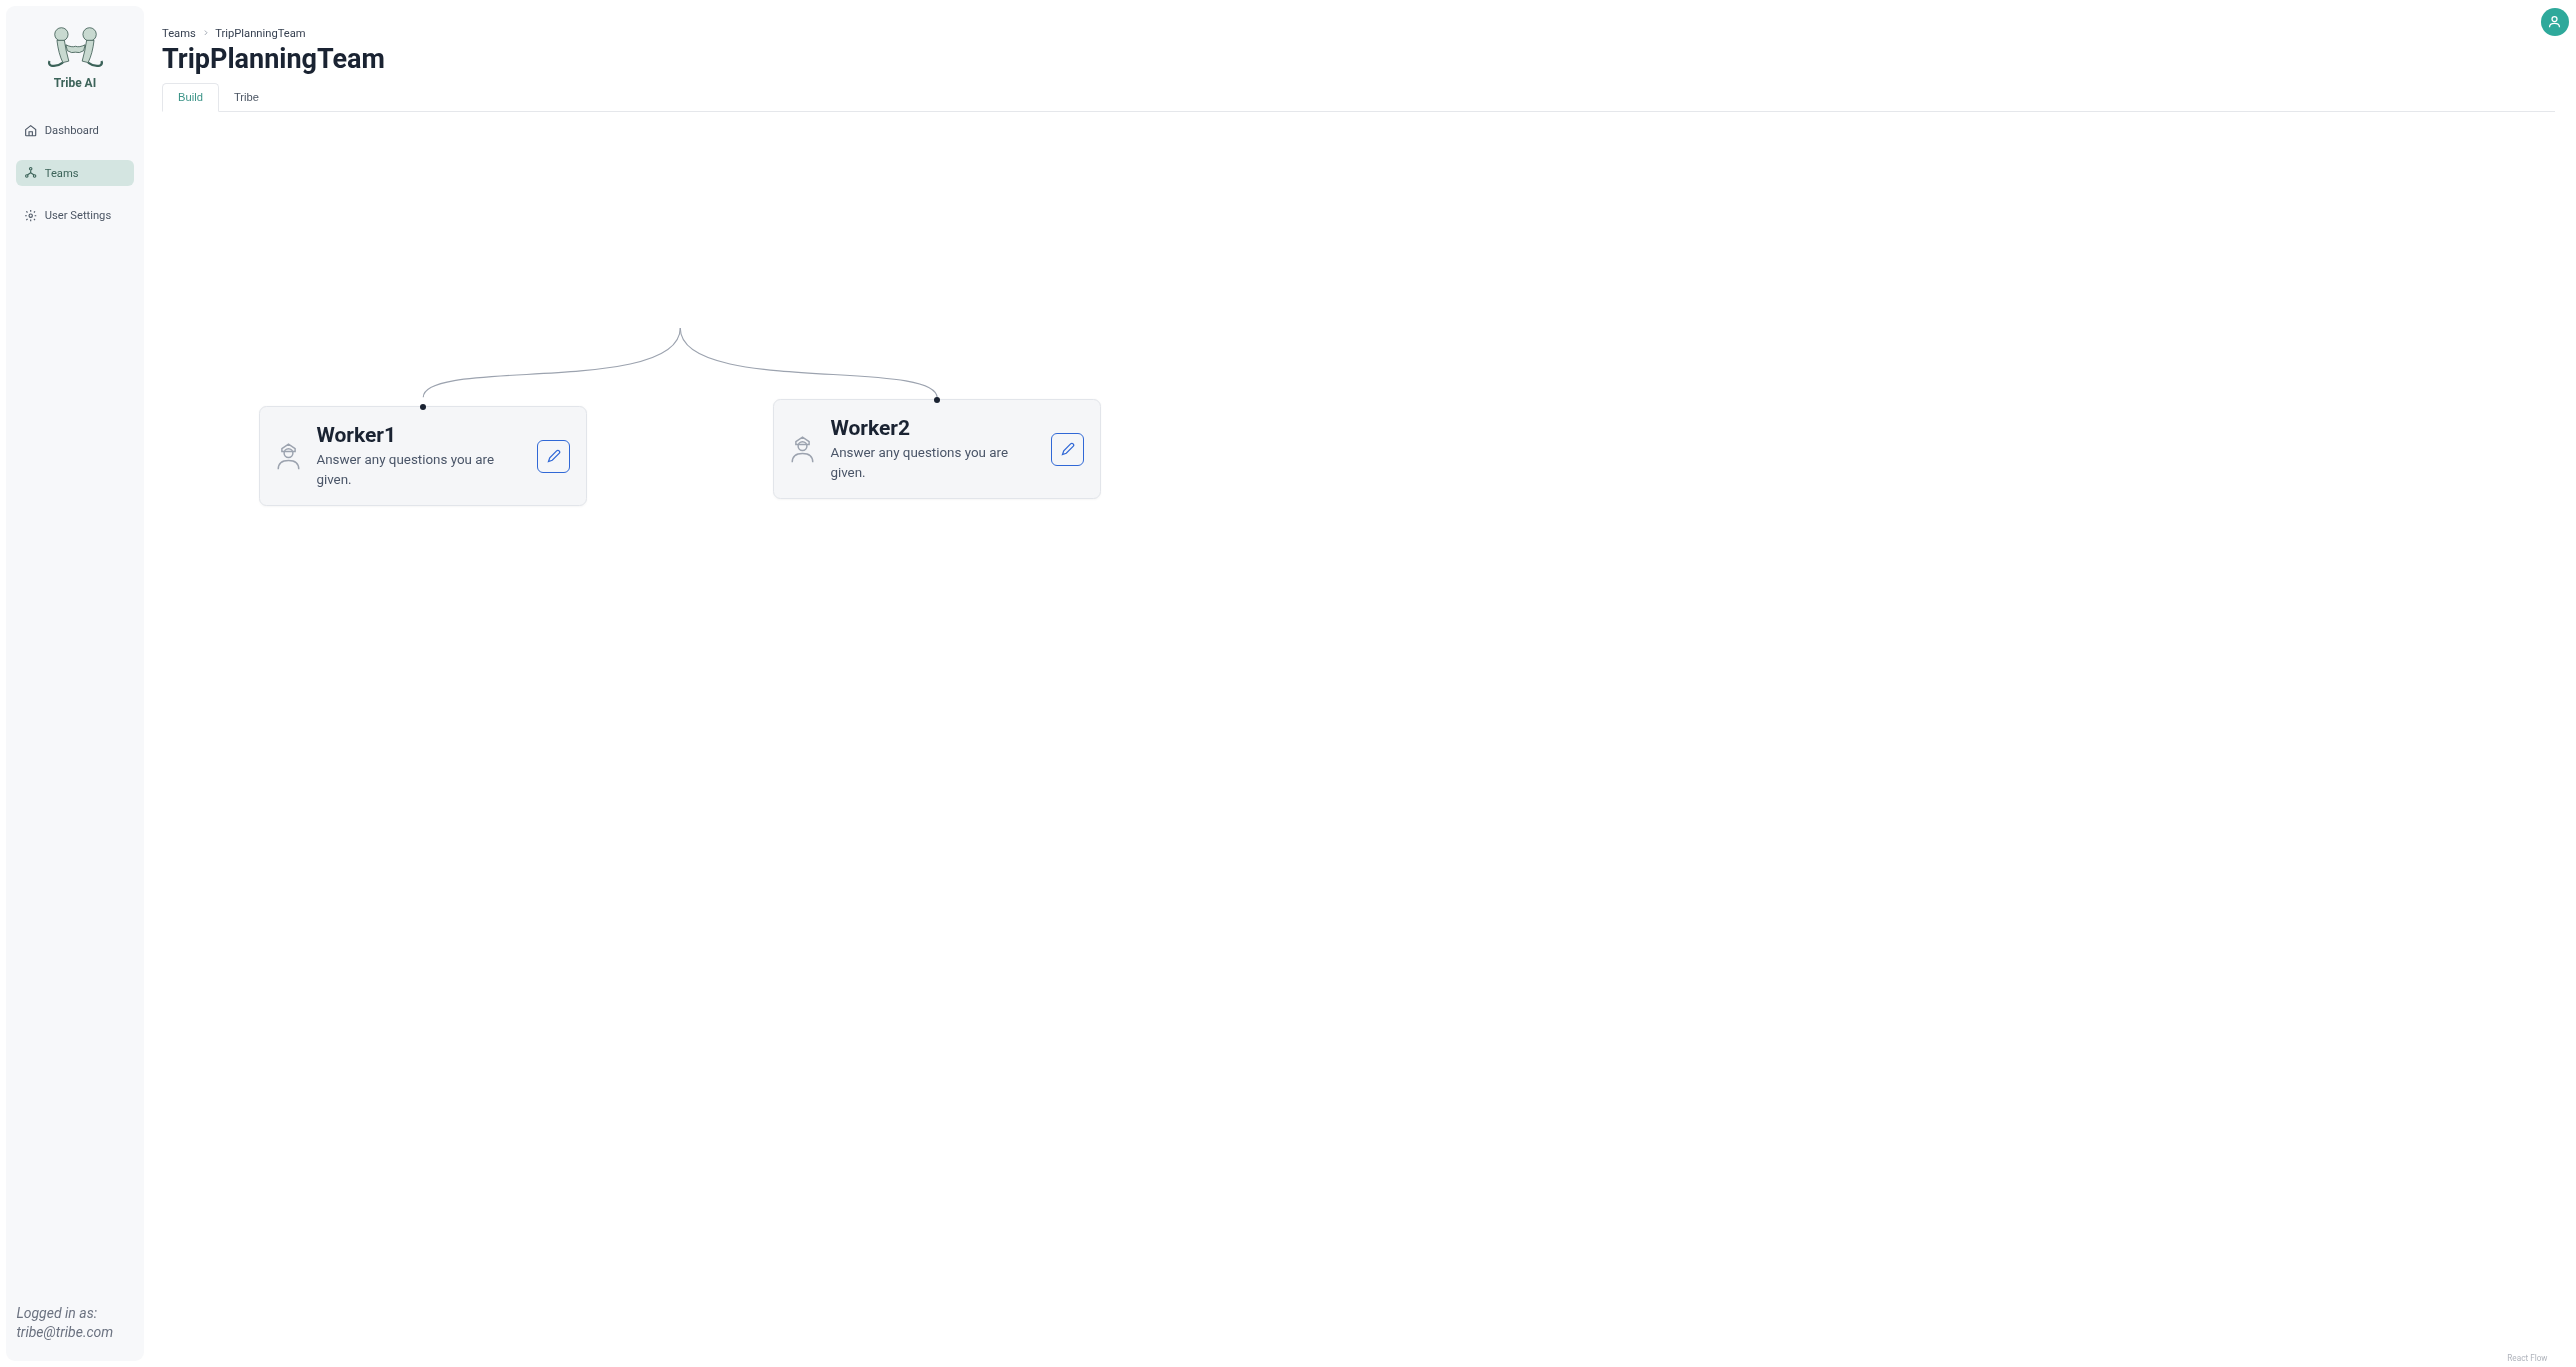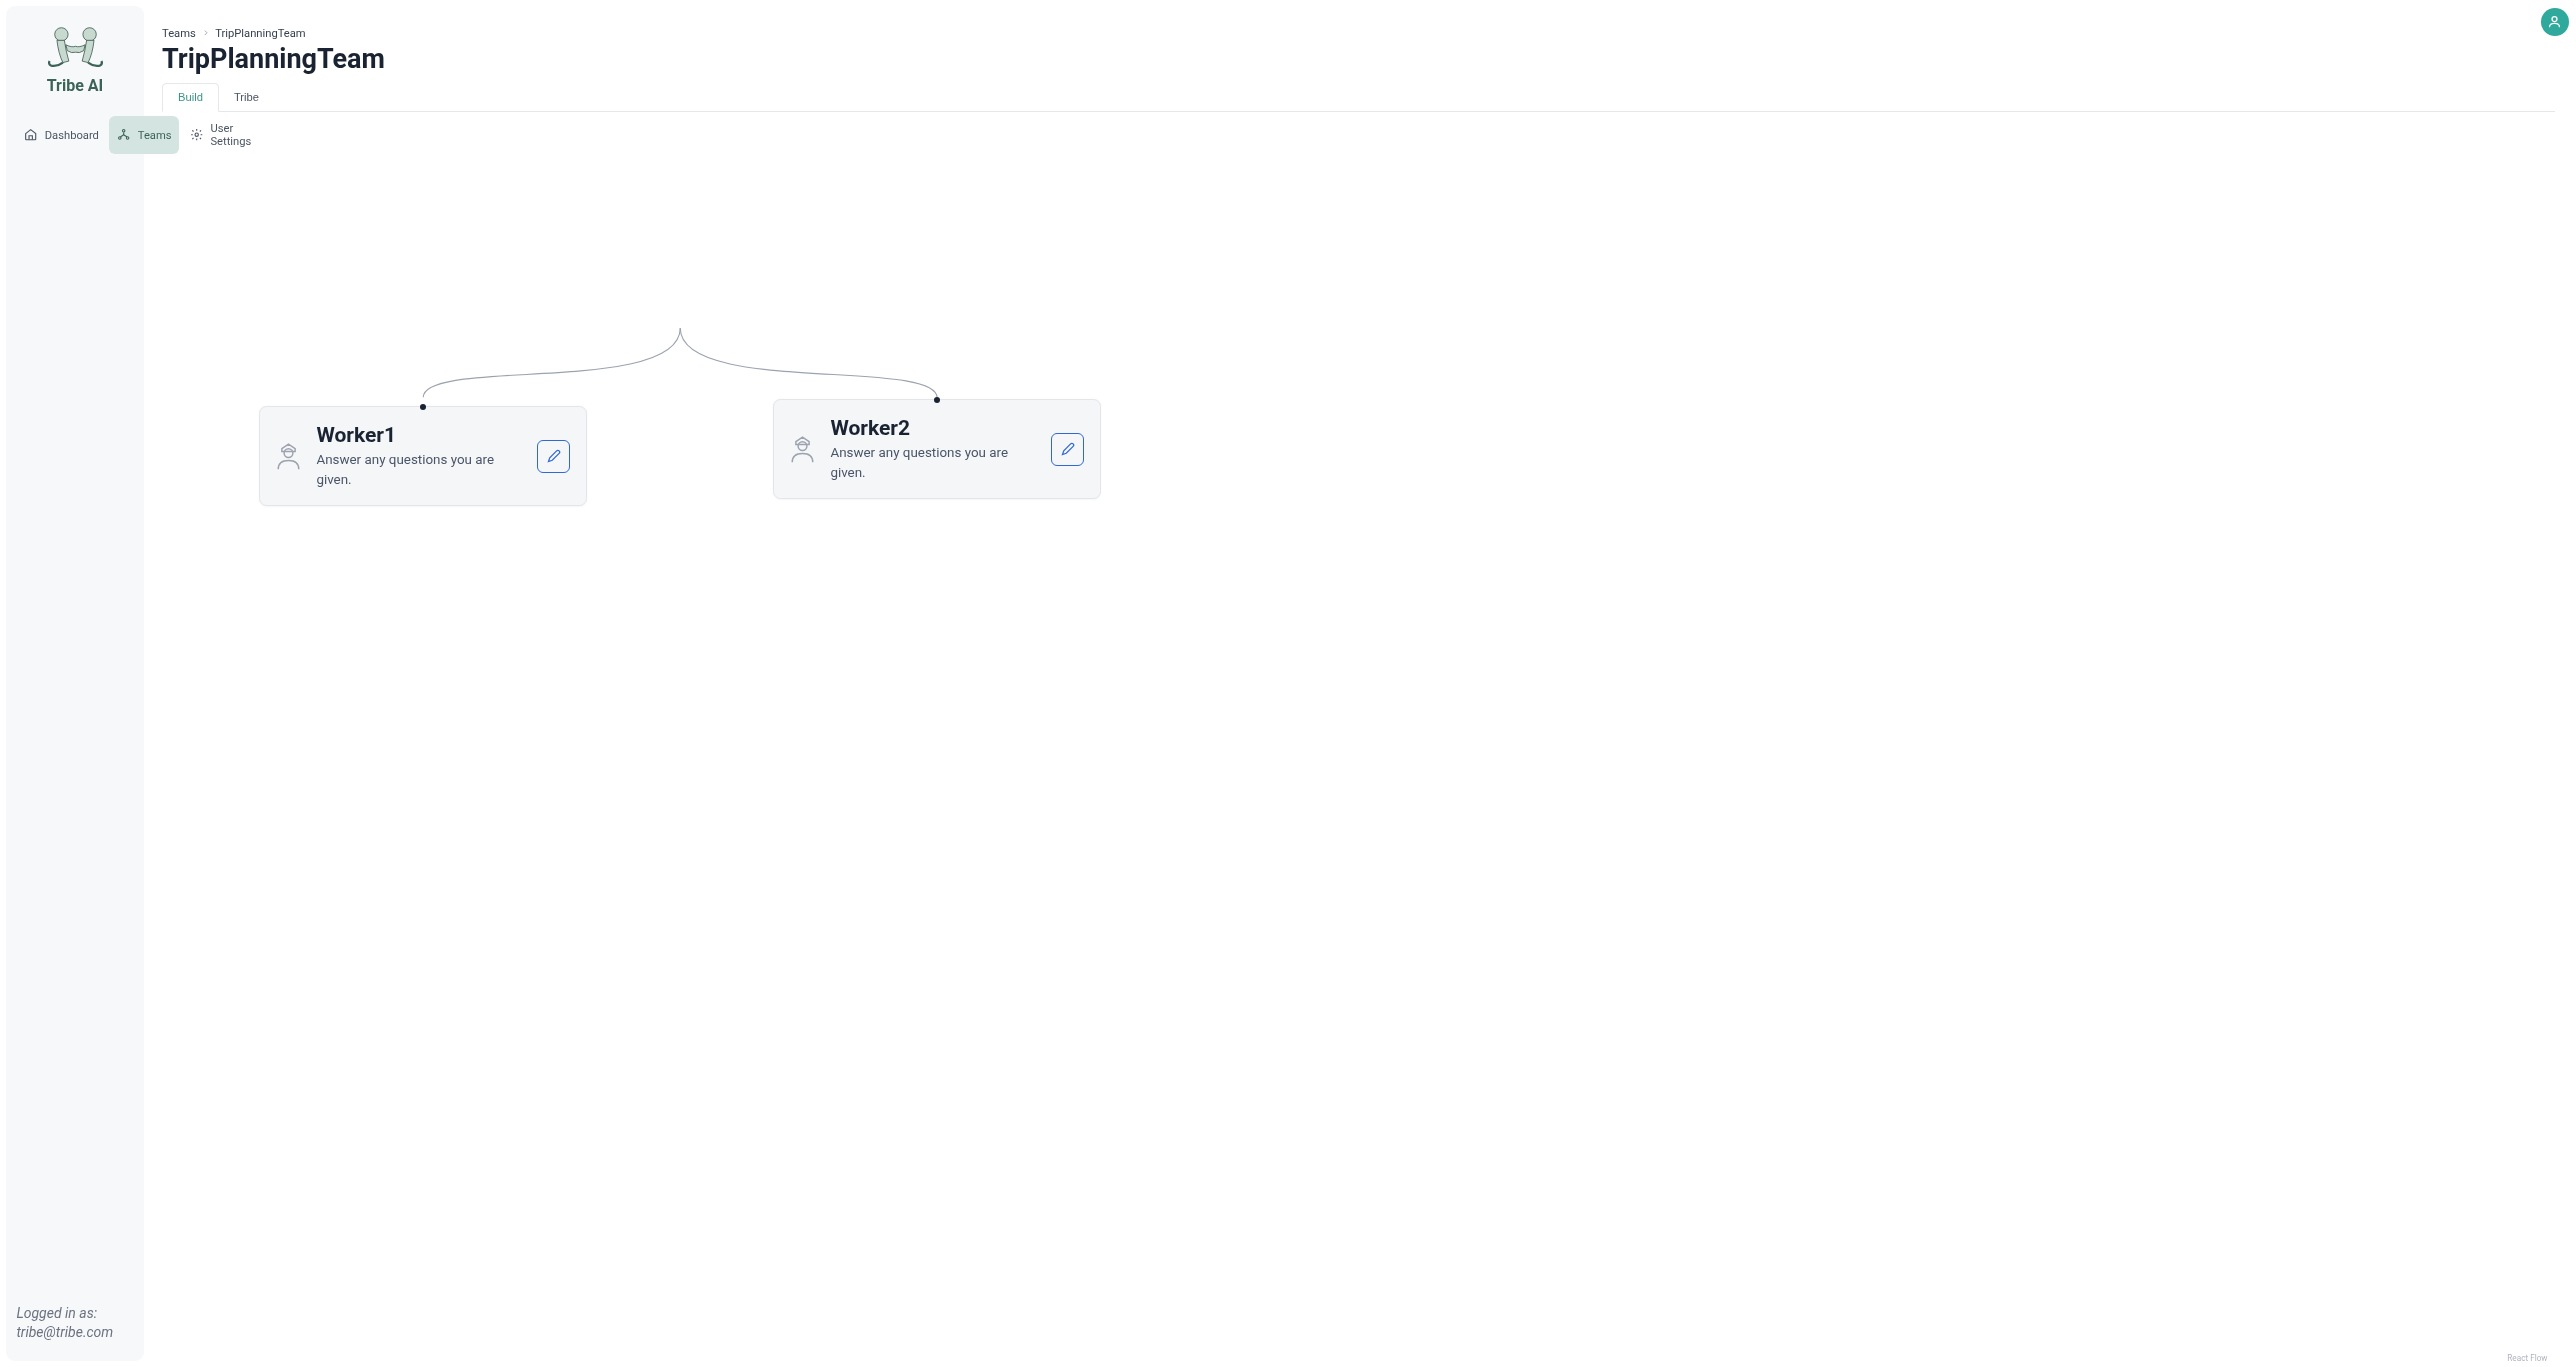--- a/index.html
+++ b/index.html
@@ -33,27 +33,28 @@
       align-items: center;
       margin-bottom: 21px;
     }
     .logo-icon {
       width: 67px;
       height: 46px;
       margin-bottom: 6px;
     }
     .logo-text {
       font-weight: 700;
-      font-size: 16px;
+      font-size: 12px;
       color: #3c6359;
     }
     .nav {
       display: flex;
-      flex-direction: row;
-      gap: 3px;
+      flex-direction: column;
+      gap: 17px;
+      margin-top: 7px;
     }
     .nav-item {
       display: flex;
       align-items: center;
       gap: 7.5px;
       padding: 6px 7.5px;
       border-radius: 6px;
       color: #4b5563;
       font-size: 11.2px;
       cursor: pointer;

